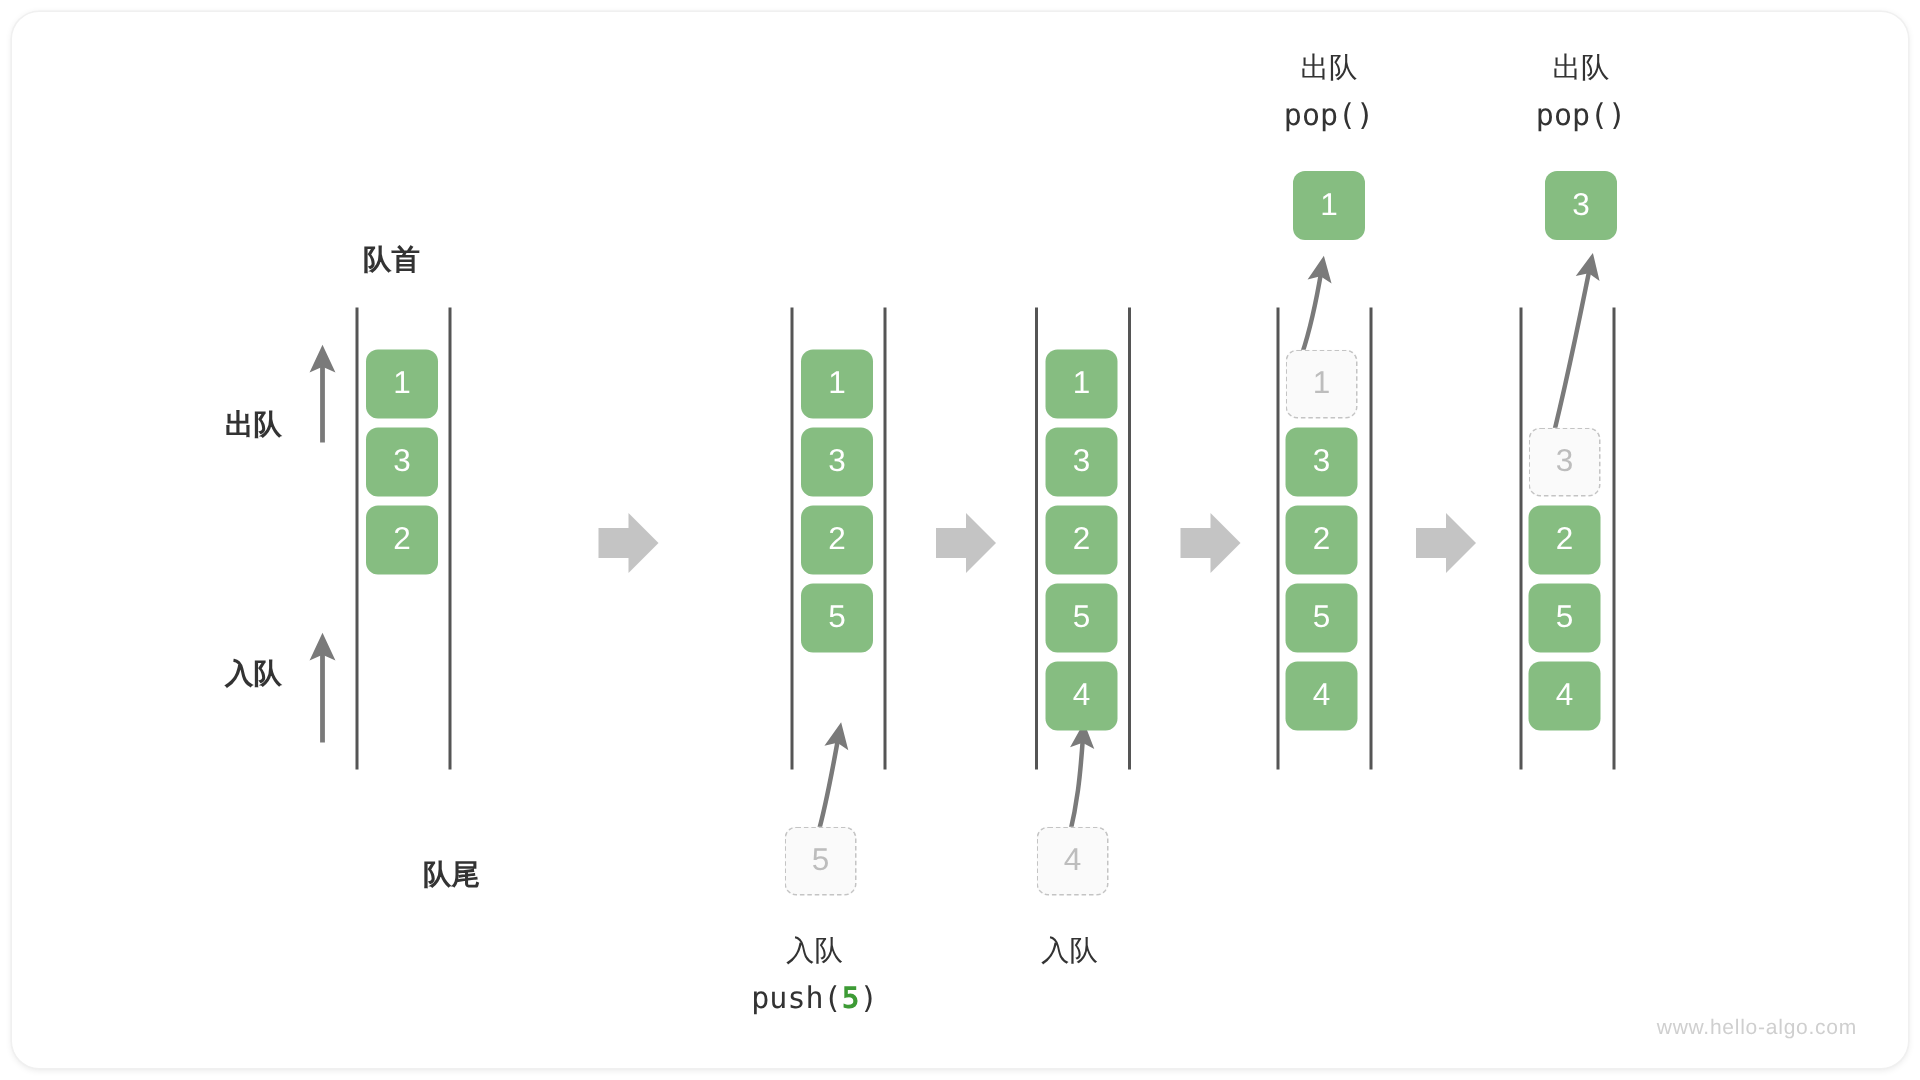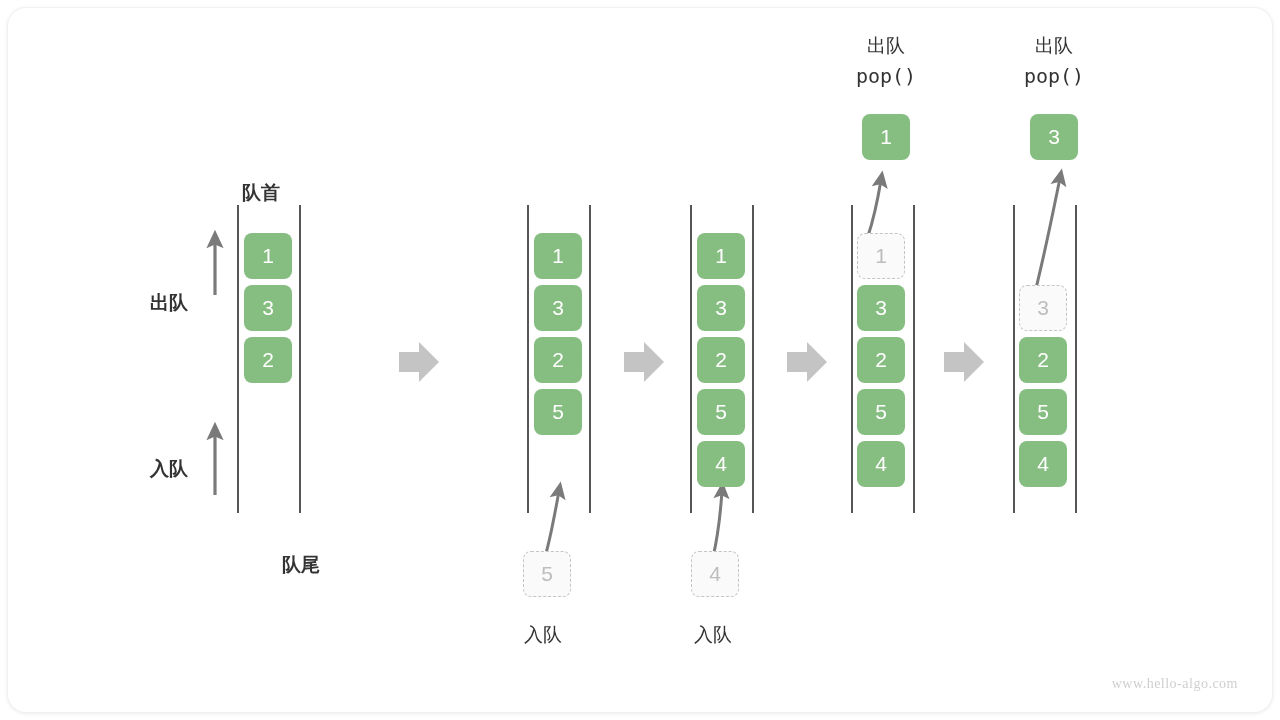--- a/index.html
+++ b/index.html
@@ -56,21 +56,20 @@
     color: #4a4a4a;
   }
 
   
   .cn-label {
     position: absolute;
     font-size: 19px;
     font-weight: bold;
     color: #333333;
     white-space: nowrap;
-    margin-top: 20px;
   }
   .caption {
     position: absolute;
     text-align: center;
     white-space: nowrap;
     line-height: 1.5;
   }
   .caption .cn {
     display: block;
     font-size: 19px;
@@ -110,21 +109,21 @@
     background: #fafafa;
     border: 1.7px dashed #c4c4c4;
     color: #bdbdbd;
   }
 
   
   #watermark {
     position: absolute;
     right: 34px;
     bottom: 20px;
-    font-family: Liberation Serif, serif;
+    font-family: Liberation Sans, sans-serif;
     font-size: 14px;
     color: #cfcfcf;
     letter-spacing: 0.5px;
     white-space: nowrap;
   }
 
   svg.overlay {
     position: absolute;
     left: 0; top: 0;
     width: 1264px;
@@ -181,21 +180,21 @@
       <g>
         <path d="M779,344 L799,344 L799,334 L819,354 L799,374 L799,364 L779,364 Z" fill="#c4c4c4"></path>
       </g>
       <g>
         <path d="M936,344 L956,344 L956,334 L976,354 L956,374 L956,364 L936,364 Z" fill="#c4c4c4"></path>
       </g>
     </svg>
 
 
     <div class="cn-label" style="left:234px; top:152px;">队首</div>
-    <div class="cn-label" style="left:234px; top:524px;padding-left:40px;">队尾</div>
+    <div class="cn-label" style="left:234px; top:562px;padding-left:40px;">队尾</div>
     <div class="cn-label" style="left:142px; top:262px;">出队</div>
     <div class="cn-label" style="left:142px; top:428px;">入队</div>
 
     <div class="rail" style="left:229px; top:197px; height:308px;"></div>
     <div class="rail" style="left:291px; top:197px; height:308px;"></div>
 
     <div class="box" style="left:236px; top:225px;">1</div>
     <div class="box" style="left:236px; top:277px;">3</div>
     <div class="box" style="left:236px; top:329px;">2</div>
 
@@ -204,20 +203,21 @@
 
     <div class="box" style="left:526px; top:225px;">1</div>
     <div class="box" style="left:526px; top:277px;">3</div>
     <div class="box" style="left:526px; top:329px;">2</div>
     <div class="box" style="left:526px; top:381px;">5</div>
 
     <div class="box ghost" style="left:515px; top:543px;">5</div>
 
     <div class="caption" style="left:440px; top:613px; width:190px;">
       <span class="cn">入队</span>
+      <span class="code"><span>push(</span><span class="arg">5</span><span>)</span></span>
     </div>
 
     <div class="rail" style="left:682px; top:197px; height:308px;"></div>
     <div class="rail" style="left:744px; top:197px; height:308px;"></div>
 
     <div class="box" style="left:689px; top:225px;">1</div>
     <div class="box" style="left:689px; top:277px;">3</div>
     <div class="box" style="left:689px; top:329px;">2</div>
     <div class="box" style="left:689px; top:381px;">5</div>
     <div class="box" style="left:689px; top:433px;">4</div>

